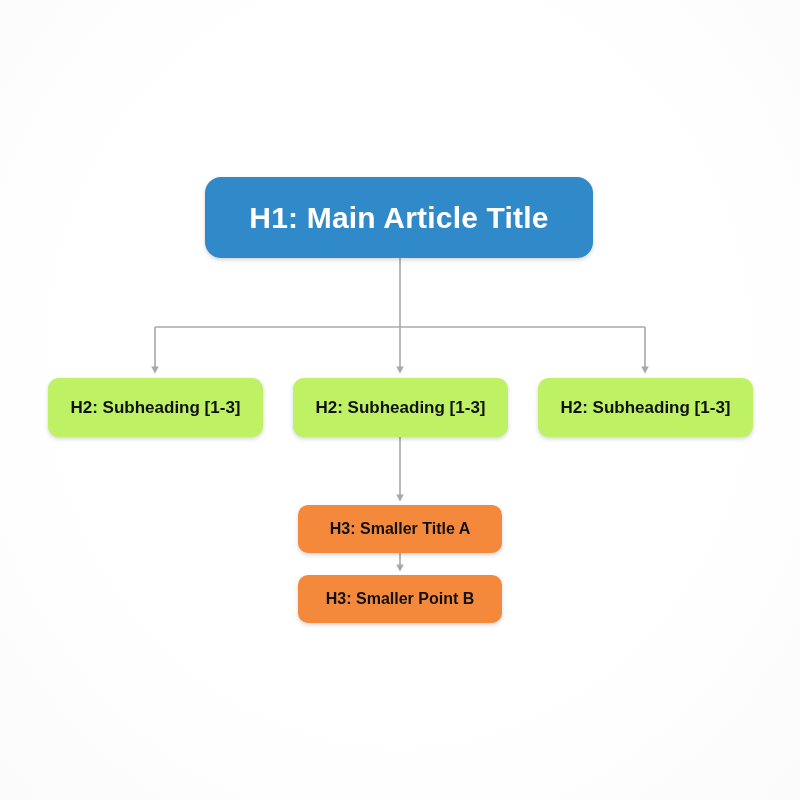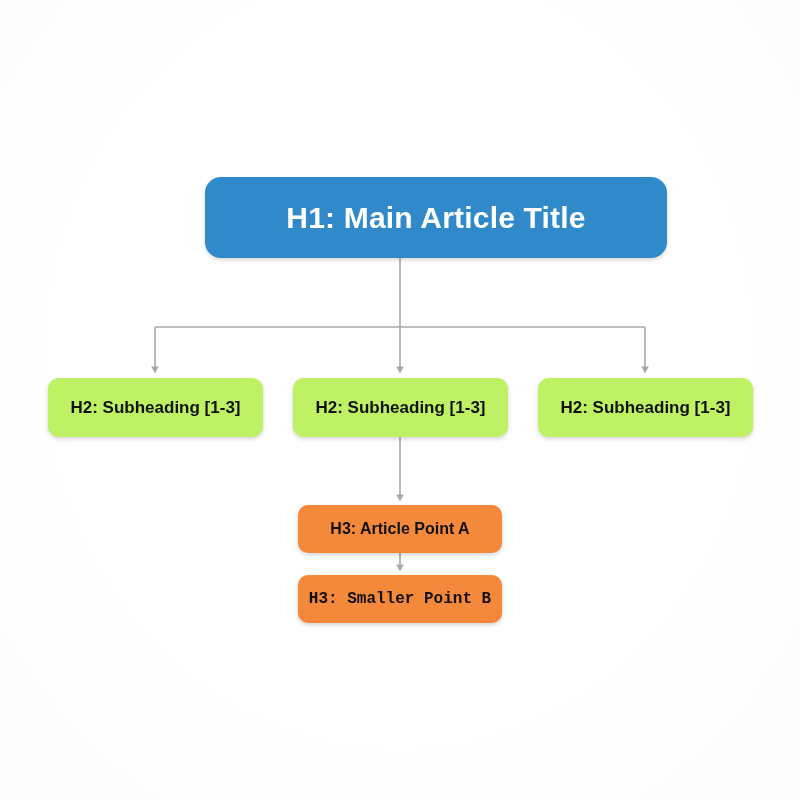--- a/index.html
+++ b/index.html
@@ -96,37 +96,37 @@
 
     <path d="M400,327 L400,370" stroke="#a8a8a8" stroke-width="1.6" fill="none" marker-end="url(#arrowhead)"></path>
 
     <path d="M645,327 L645,370" stroke="#a8a8a8" stroke-width="1.6" fill="none" marker-end="url(#arrowhead)"></path>
 
     <path d="M400,437 L400,498" stroke="#a8a8a8" stroke-width="1.6" fill="none" marker-end="url(#arrowhead)"></path>
 
     <path d="M400,553 L400,568" stroke="#a8a8a8" stroke-width="1.6" fill="none" marker-end="url(#arrowhead)"></path>
   </svg>
 
-  <div class="node node-h1" style="left:205px; top:177px; width:462px; height:81px;">
+  <div class="node node-h1" style="left:205px; top:177px; width:388px; height:81px;">
     <span>H1: Main Article Title</span>
   </div>
 
   <div class="node node-h2" style="left:48px; top:378px; width:215px; height:59px;">
     <span>H2: Subheading [1-3]</span>
   </div>
 
   <div class="node node-h2" style="left:293px; top:378px; width:215px; height:59px;">
     <span>H2: Subheading [1-3]</span>
   </div>
 
   <div class="node node-h2" style="left:538px; top:378px; width:215px; height:59px;">
     <span>H2: Subheading [1-3]</span>
   </div>
 
   <div class="node node-h3" style="left:298px; top:505px; width:204px; height:48px;">
-    <span>H3: Article Point A</span>
+    <span>H3: Smaller Title A</span>
   </div>
 
-  <div class="node node-h3" style="left:298px; top:575px; width:204px; height:48px;font-family:Liberation Mono, monospace;">
+  <div class="node node-h3" style="left:298px; top:575px; width:204px; height:48px;">
     <span>H3: Smaller Point B</span>
   </div>
 
 </div>
 
 </body></html>

